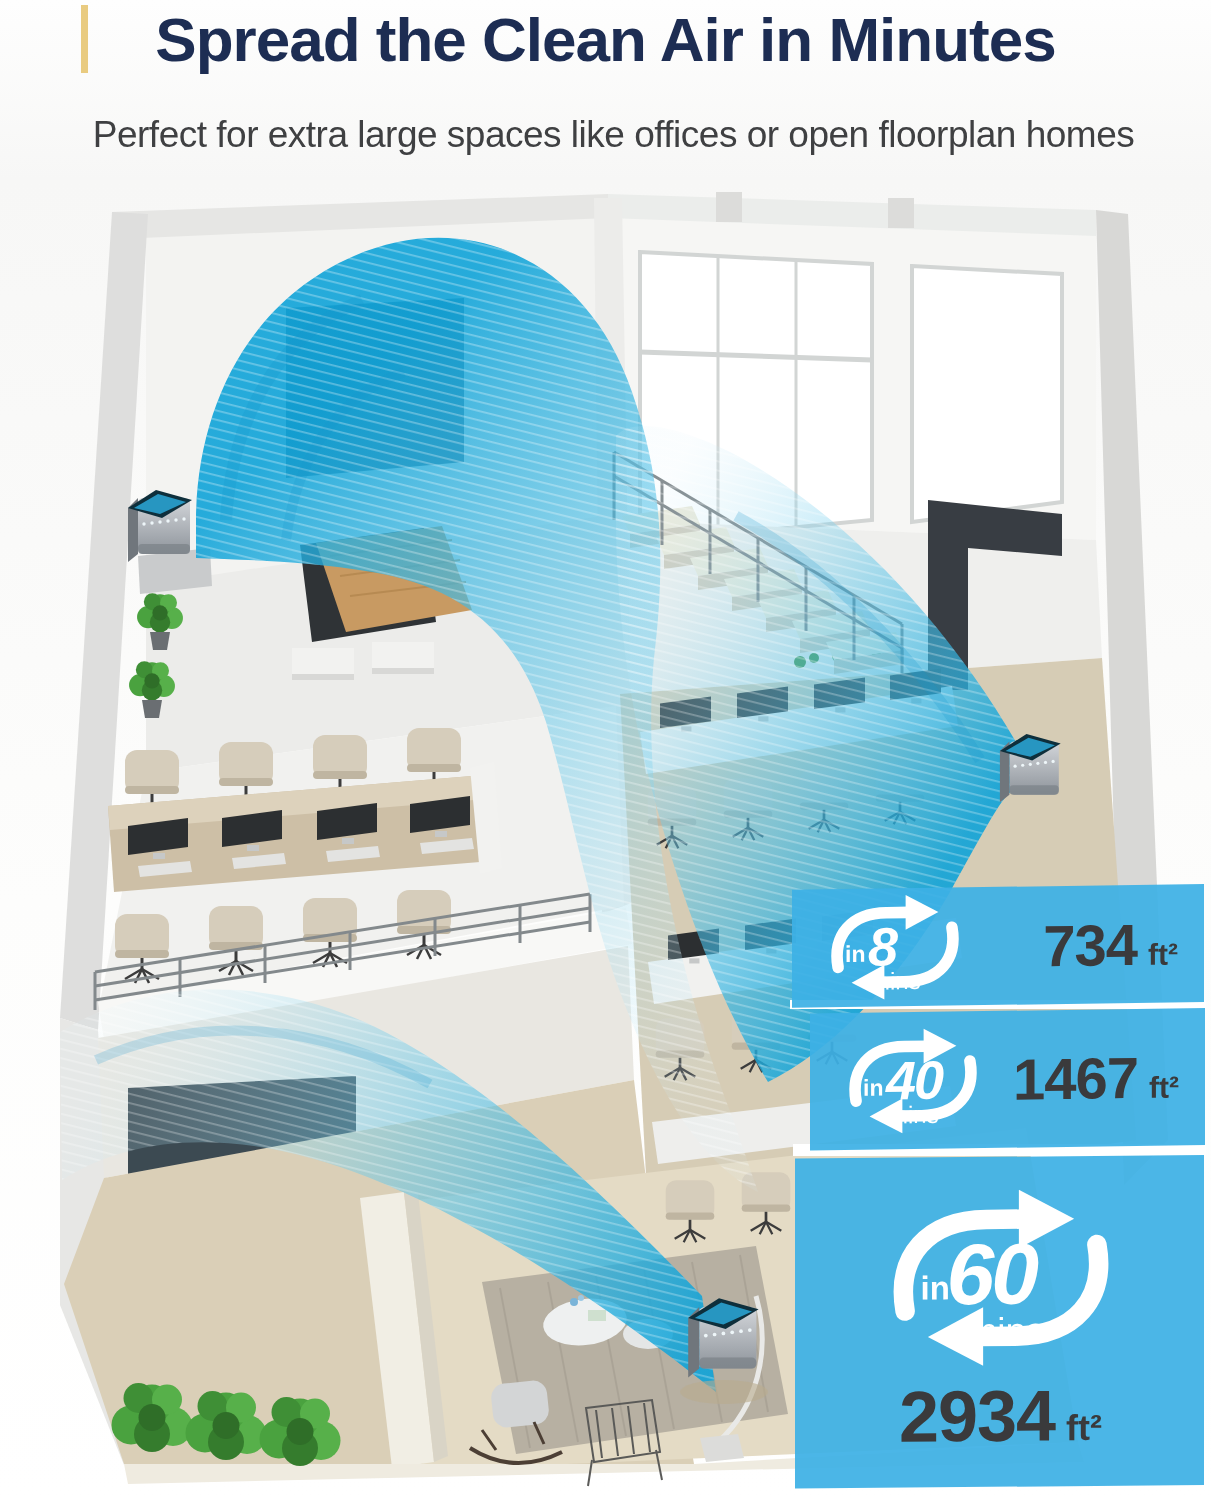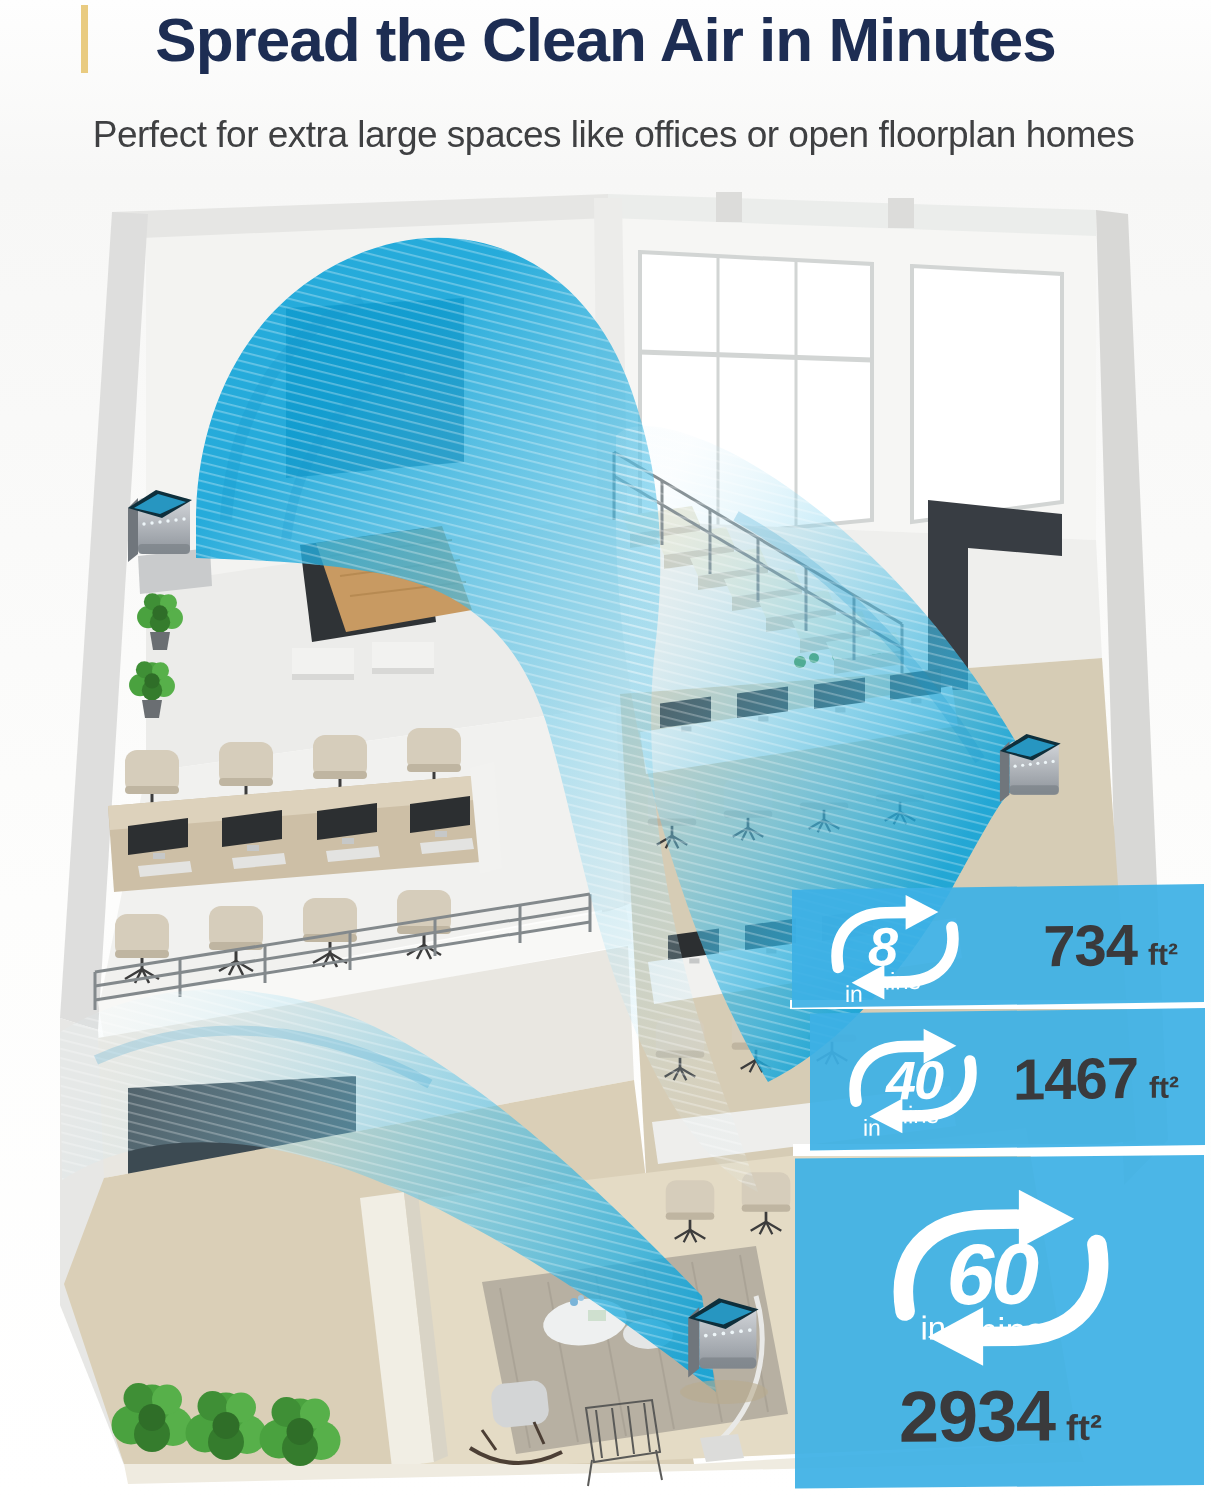--- a/index.html
+++ b/index.html
@@ -33,21 +33,21 @@
   .panel.p3{
     left:795px;top:1155px;width:409px;height:330px;
     flex-direction:column;justify-content:center;gap:6px;transform:skewY(-0.5deg);
   }
   .gap-strip{position:absolute;z-index:9;background:#ffffff;}
   .gap-strip.g1{left:790px;top:1000px;width:416px;height:9px;}
   .gap-strip.g2{left:793px;top:1144px;width:413px;height:12px;}
   
   .cycle{position:relative;width:150px;height:108px;flex:0 0 auto;}
   .cycle svg{position:absolute;inset:0;width:100%;height:100%;}
-  .cycle .t-in{position:absolute;left:25px;top:47px;font-size:23px;font-weight:400;margin-top:40px;}
+  .cycle .t-in{position:absolute;left:25px;top:47px;font-size:23px;font-weight:700;}
   .cycle .t-time{position:absolute;left:48px;top:22px;font-size:54px;font-weight:800;font-style:italic;letter-spacing:-2px;}
   .cycle .t-mins{position:absolute;left:50px;top:74px;font-size:24px;font-weight:400;}
   .cycle.lg{width:252px;height:182px;}
   .cycle.lg .t-in{left:46px;top:82px;font-size:33px;}
   .cycle.lg .t-time{left:72px;top:38px;font-size:86px;letter-spacing:-3px;}
   .cycle.lg .t-mins{left:92px;top:124px;font-size:37px;}
   
   .area{display:flex;align-items:baseline;gap:11px;color:#3a3a3c;}
   .area .num{font-size:58px;font-weight:800;letter-spacing:-1px;}
   .area .unit{font-size:30px;font-weight:800;}

